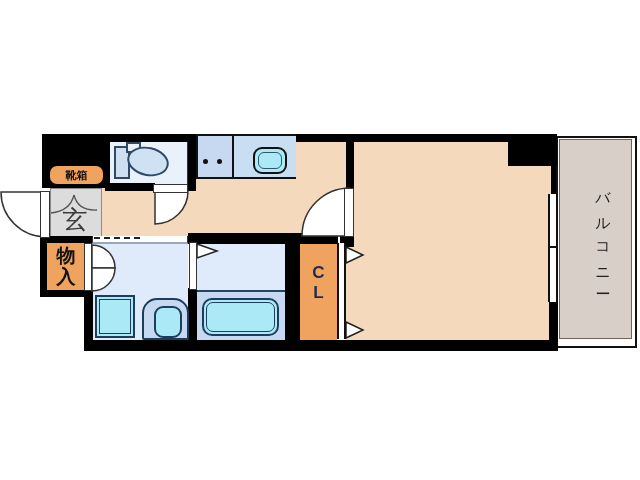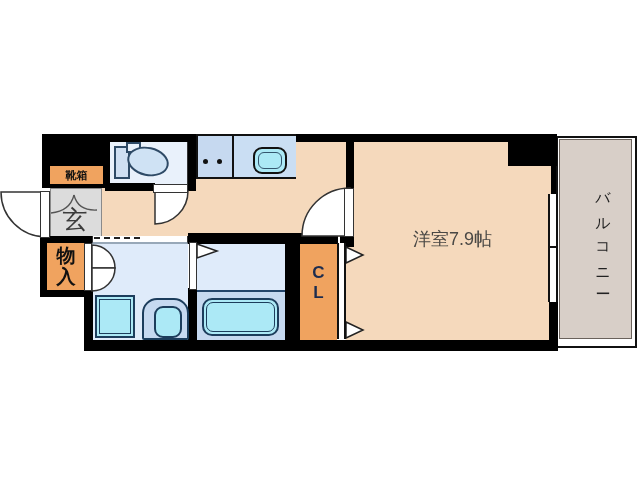--- a/index.html
+++ b/index.html
@@ -58,21 +58,21 @@
   .b1{left:203px;top:159px;} .b2{left:217px;top:159px;}
   .sink{left:253px;top:147px;width:34px;height:27px;background:var(--water-cyan,#ace9f6);border:2px solid #111;border-radius:9px;}
   .sink-inner{left:3px;top:3px;right:3px;bottom:3px;border:1px solid #34566f;border-radius:6px;position:absolute;}
   .washer{left:95px;top:295px;width:40px;height:43px;background:var(--water-cyan,#ace9f6);border:2px solid #1c3d5c;}
   .washer-inner{position:absolute;left:2px;top:2px;right:2px;bottom:2px;border:1px solid #1c3d5c;}
   .vanity{left:142px;top:298px;width:47px;height:42px;background:var(--fixture-blue,#c6d9f0);border:2px solid #1c3d5c;border-radius:15px 15px 2px 2px;}
   .vanity-basin{position:absolute;left:10px;top:6px;width:24px;height:28px;background:var(--water-cyan,#ace9f6);border:2px solid #1c3d5c;border-radius:9px;}
   .tub{left:202px;top:298px;width:77px;height:38px;background:var(--water-cyan,#ace9f6);border:2px solid #1c3d5c;border-radius:10px;}
   .tub-inner{position:absolute;left:2px;top:2px;right:2px;bottom:2px;border:1px solid #1c3d5c;border-radius:7px;}
   
-  .lbl{color:#111;}
+  .lbl{color:#111;border-radius:7px;}
   .shoe-box{left:50px;top:166px;width:53px;height:18px;background:var(--accent-orange,#f0a35f);
             display:flex;align-items:center;justify-content:center;font-size:11px;font-weight:bold;}
   .genkan{left:58px;top:204px;width:34px;height:30px;font-size:25px;color:#3c3c3c;text-align:center;line-height:30px;}
   .storage-lbl{left:47px;top:245px;width:38px;text-align:center;font-size:19px;font-weight:bold;line-height:21px;}
   .closet-lbl{left:300px;top:263px;width:37px;text-align:center;font-size:17px;font-weight:600;line-height:20px;color:#1d2c4e;}
   .main-room-lbl{left:354px;top:227px;width:197px;text-align:center;font-size:18px;color:#4a4845;}
   .balcony-lbl{left:593px;top:181px;height:160px;writing-mode:vertical-rl;text-orientation:mixed;
                font-size:15px;letter-spacing:9px;color:#222;}
   svg.overlay{position:absolute;left:0;top:0;pointer-events:none;}
 </style>
@@ -159,16 +159,15 @@
   </div>
   <div class="abs lbl genkan">玄</div>
   <div class="abs lbl storage-lbl">
     <div>物</div>
     <div>入</div>
   </div>
   <div class="abs lbl closet-lbl">
     <div>C</div>
     <div>L</div>
   </div>
-  <div class="abs lbl main-room-lbl">洋室7.9帖</div>
   <div class="abs lbl balcony-lbl">バルコニー</div>
 
 </div>
 
 </body></html>

